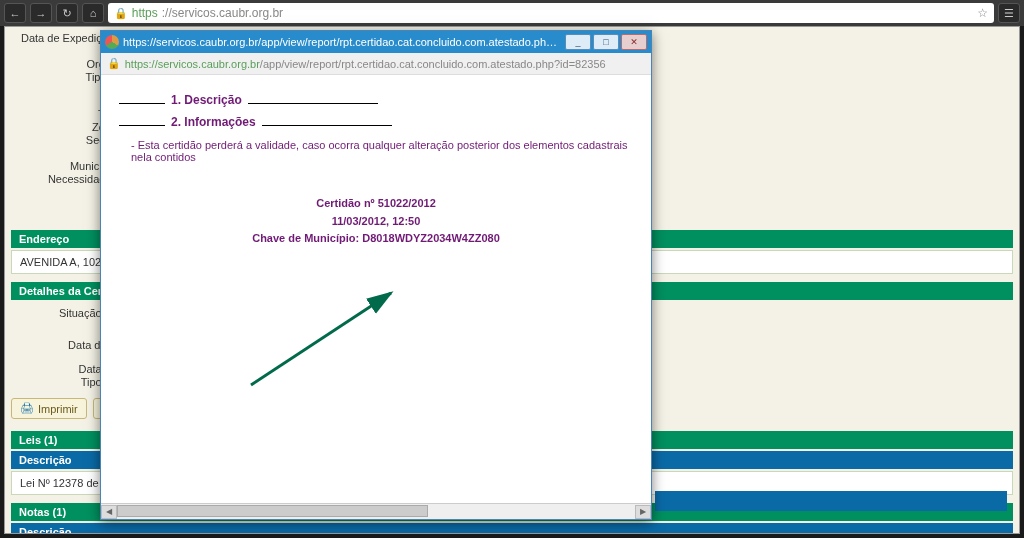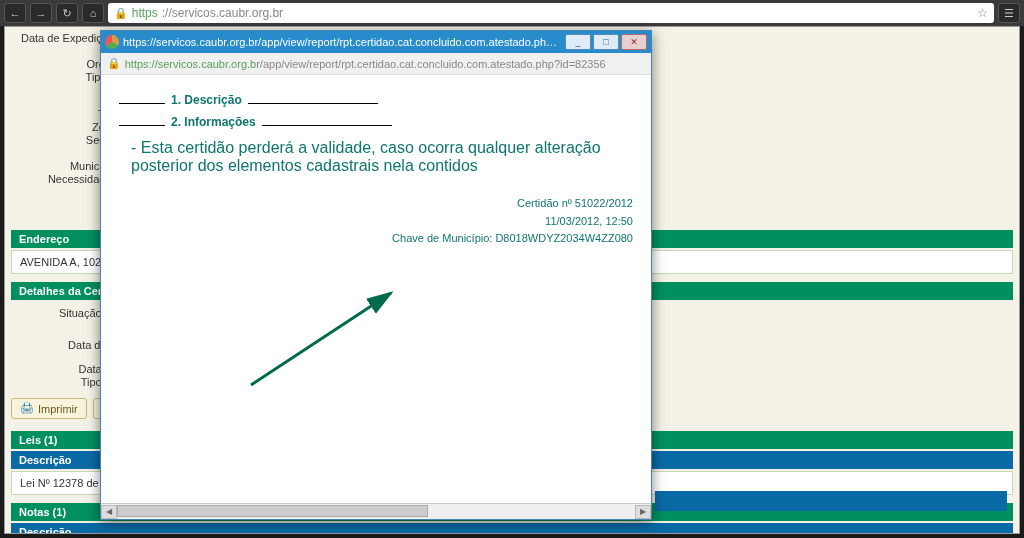--- a/index.html
+++ b/index.html
@@ -31,28 +31,28 @@
   
   .popup { position: absolute; top: 30px; left: 100px; width: 552px; height: 490px; background: #fff; border: 1px solid #4a84b4; box-shadow: 0 3px 12px rgba(0,0,0,.5); display: flex; flex-direction: column; }
   .popup-titlebar { background: #288ccc; color: #fff; font-size: 11px; height: 22px; display: flex; align-items: center; padding: 0 4px; }
   .popup-titlebar .chrome-icon { width: 14px; height: 14px; border-radius: 50%; background: conic-gradient(#d94 0 120deg, #5a5 120deg 240deg, #e55 240deg 360deg); margin-right: 4px; flex-shrink:0;}
   .popup-titlebar .title-txt { flex: 1; overflow: hidden; white-space: nowrap; text-overflow: ellipsis; }
   .popup-titlebar .win-btn { width: 26px; height: 16px; background: #ddecf6; border: 1px solid #5a8cb8; margin-left: 2px; display:flex; align-items:center; justify-content:center; color:#2a4a6a; font-size:9px; cursor:pointer; border-radius:2px;}
   .popup-titlebar .win-btn.close { background: #e8cfcf; border-color:#b86a6a; color:#8a2a2a;}
   .popup-addr { background: #f0f0f0; height: 22px; display: flex; align-items: center; padding: 0 6px; gap: 4px; font-size: 11px; color: #888; border-bottom: 1px solid #ddd; }
   .popup-addr .lock { color: #5a9e5a; }
   .popup-addr .sec-url { color: #5a9e5a; }
-  .popup-body { flex: 1; background: #fff; position: relative; overflow: hidden; padding: 10px 18px; color: #0f766e; font-size: 12px; }
+  .popup-body { flex: 1; background: #fff; position: relative; overflow: hidden; padding: 10px 18px; color: #701a75; font-size: 12px; }
   .popup-body .sec-line { display: flex; align-items: center; margin: 8px 0 6px; font-weight: bold; }
   .popup-body .sec-line .seg { border-bottom: 1px solid #000; height: 8px; }
   .popup-body .seg.left { width: 46px; margin-right: 6px; }
   .popup-body .seg.right { flex: 0 0 130px; margin-left: 6px; }
   .popup-body .cert-title { font-size: 13px; font-weight: normal; margin: 10px 0 10px 12px; }
-  .popup-body .body-text { margin: 10px 0 20px 12px; font-size: 16px; }
-  .popup-body .footer-txt { text-align: right; font-weight: normal; font-size: 11px; line-height: 1.6; margin-top: 20px; }
+  .popup-body .body-text { margin: 10px 0 32px 12px; font-size: 11px; }
+  .popup-body .footer-txt { text-align: center; font-weight: bold; font-size: 11px; line-height: 1.6; margin-top: 20px; }
   
   .arrow-svg { position: absolute; top: 210px; left: 140px; pointer-events: none; }
   
   .popup-scroll { height: 16px; background: #efefef; border-top:1px solid #ccc; display:flex; align-items:center; }
   .popup-scroll .sc-btn { width:16px; height:14px; background:#ddd; border:1px solid #bbb; display:flex; align-items:center; justify-content:center; color:#666; font-size:8px;}
   .popup-scroll .track { flex:1; height:14px; background:#efefef; position:relative;}
   .popup-scroll .thumb { position:absolute; left:0; top:0; height:12px; width:60%; background:#ccc; border:1px solid #aaa; }
 
   .right-blue { position:absolute; right: 12px; top: 464px; height: 20px; background:#0a6aa6; left: 650px; }
 </style>

